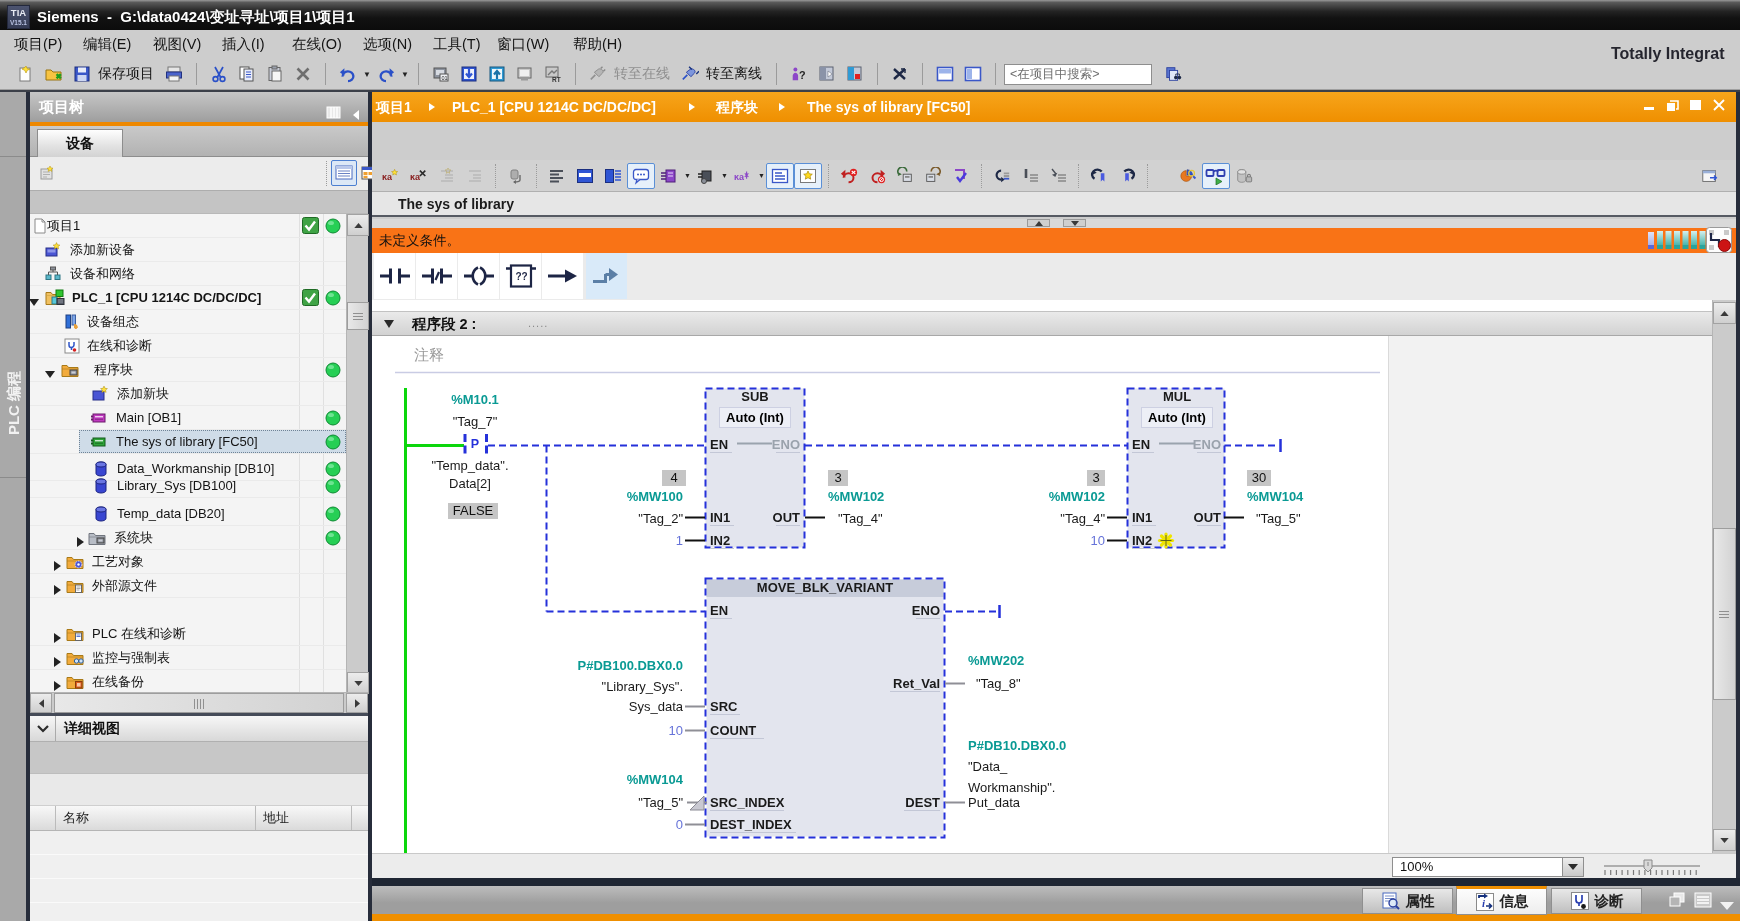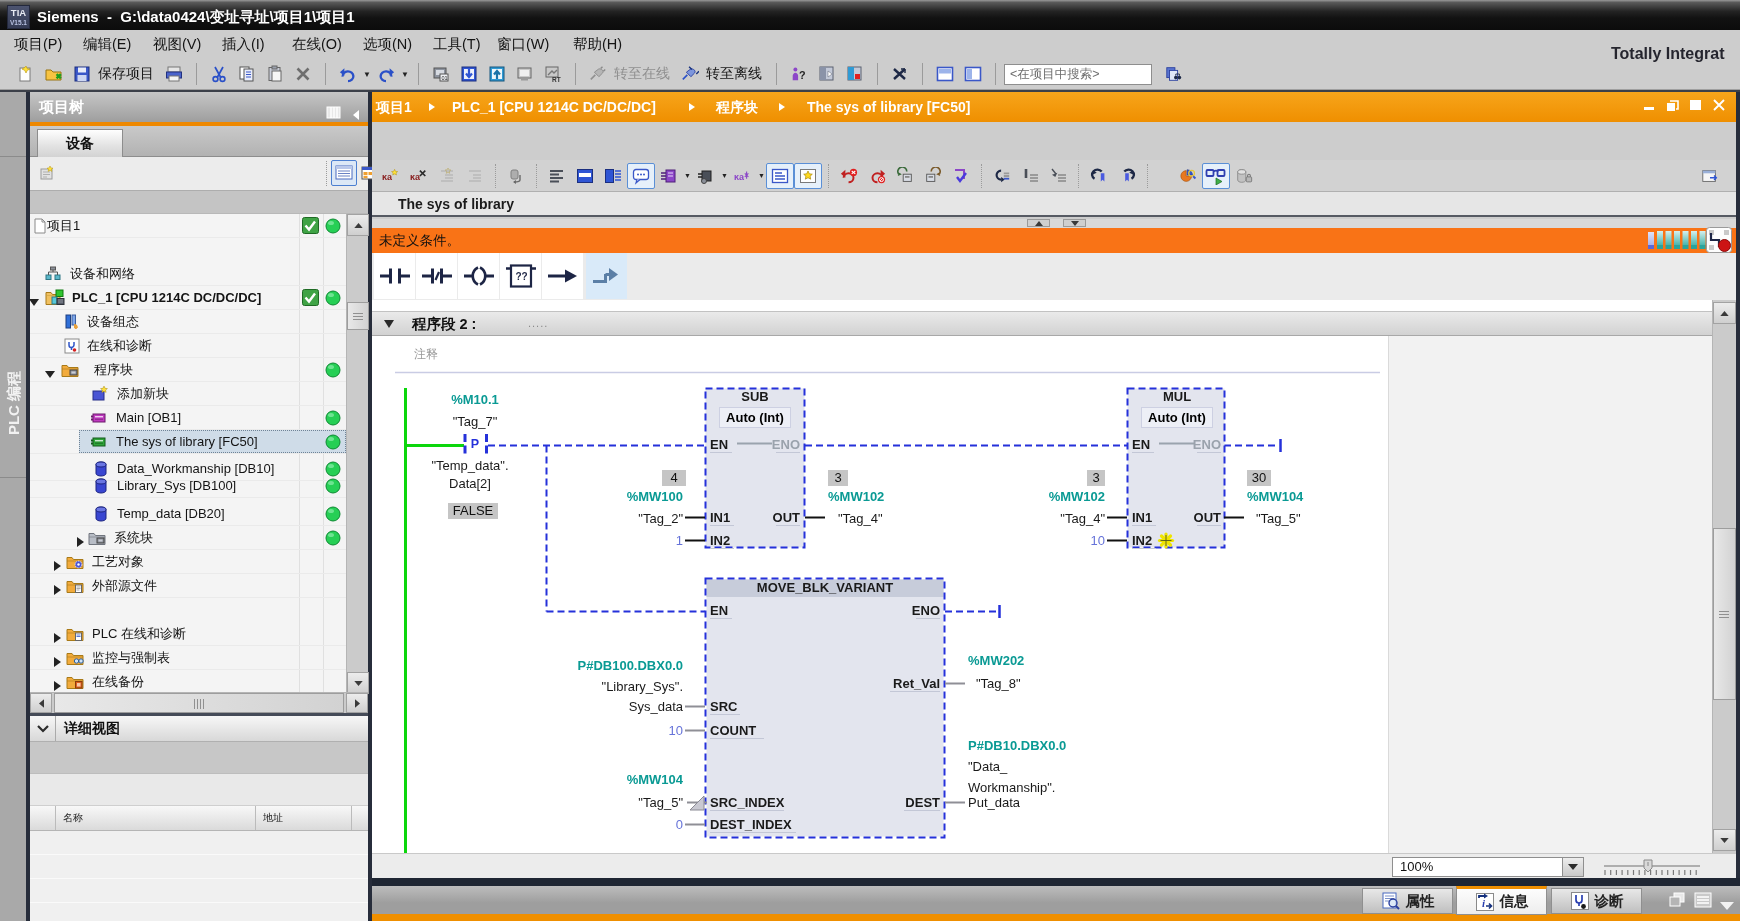--- a/index.html
+++ b/index.html
@@ -50,21 +50,21 @@
 .sthumb{position:absolute;left:0;width:22px;background:linear-gradient(90deg,#e8e8e8,#d2d2d2);border:1px solid #9d9d9d;}
 .grip{position:absolute;left:5px;width:10px;height:1px;background:#909090;}
 #hscroll{left:0;top:600px;width:338px;height:21px;background:#cbcbcb;border-top:1px solid #b5b5b5;}
 #detail-divider{left:0;top:621px;width:338px;height:3px;background:#454b58;}
 #detail-header{left:0;top:624px;width:338px;height:26px;background:linear-gradient(#f7f7f7,#d8d8d8);border-bottom:1px solid #b0b0b0;}
 #detail-header .chev{position:absolute;left:0;top:0;width:26px;height:25px;border-right:1px solid #aaa;display:flex;align-items:center;justify-content:center;}
 #detail-header .t{position:absolute;left:34px;top:0;height:25px;line-height:25px;font-weight:bold;font-size:14px;color:#111;}
 #detail-band1{left:0;top:650px;width:338px;height:32px;background:#c7c7c7;border-bottom:1px solid #bdbdbd;}
 #detail-band2{left:0;top:682px;width:338px;height:32px;background:#e9e9e9;border-bottom:1px solid #cfcfcf;}
 #detail-thead{left:0;top:714px;width:338px;height:25px;background:linear-gradient(#f8f8f8,#dadada);border-bottom:1px solid #b5b5b5;}
-#detail-thead .hc{position:absolute;top:0;height:24px;line-height:24px;font-size:10px;color:#222;padding-left:7px;border-right:1px solid #bbb;}
+#detail-thead .hc{position:absolute;top:0;height:24px;line-height:24px;font-size:13px;color:#222;padding-left:7px;border-right:1px solid #bbb;}
 #detail-rows{left:0;top:739px;width:338px;height:90px;background:#f0f0f0;}
 #detail-rows .dr{position:absolute;left:0;width:338px;height:24px;border-bottom:1px solid #fafafa;}
 
 #main{left:372px;top:92px;width:1364px;height:829px;background:#cdcdcd;}
 #breadcrumb{left:0;top:0;width:1364px;height:30px;background:linear-gradient(#f7a51b,#ef8f00);color:#fff;}
 #breadcrumb .bi{position:absolute;top:0;height:30px;line-height:30px;font-size:14px;font-weight:bold;white-space:nowrap;}
 #breadcrumb .arr{position:absolute;top:11px;width:0;height:0;border-left:6px solid #fff;border-top:4.5px solid transparent;border-bottom:4.5px solid transparent;}
 #winbtns{position:absolute;right:10px;top:0;height:30px;display:flex;align-items:center;gap:9px;}
 #ed-toolbar{left:0;top:68px;width:1364px;height:32px;background:#d2d2d2;border-bottom:1px solid #b0b0b0;display:flex;align-items:center;padding-left:5px;}
 #ed-toolbar .tbi{width:28px;height:26px;display:flex;align-items:center;justify-content:center;flex:0 0 auto;border:1px solid transparent;}
@@ -97,21 +97,21 @@
 .itab.on{background:linear-gradient(#fdfdfd,#ededed);border-top:3px solid #ef8f00;height:29px;top:0px;z-index:2;}
 #orange-bottom{left:0;top:822px;width:1368px;height:7px;background:#ef8f00;}
 
 #canvas .lt{position:absolute;font-size:13px;line-height:15px;white-space:nowrap;color:#1a1a1a;}
 #canvas .b{font-weight:bold;}
 #canvas .teal{color:#0a9a94;font-weight:bold;}
 #canvas .cblue{color:#6673d9;}
 #canvas .gray{color:#9aa2ac;}
 #canvas .ctr{transform:translateX(-50%);}
 #canvas .valbox{position:absolute;background:#c5c5c5;height:16px;line-height:16px;font-size:13px;color:#111;text-align:center;}
-#canvas .comment{color:#9a9a9a;font-size:12px;}
+#canvas .comment{color:#9a9a9a;font-size:15px;}
 </style>
 </head>
 <body>
 
 <div id="titlebar" class="abs">
  <div id="tia-logo" class="abs">
       <div class="l1">TIA</div>
       <div class="l2">V15.1</div>
     </div>
  <div id="title-text" class="abs">Siemens  -  G:\data0424\变址寻址\项目1\项目1</div>
@@ -361,20 +361,28 @@
           </svg></span>
    <span class="lbl" style="left:17px">项目1</span>
    <span class="tstat" style="left:272px"><svg class="ic " width="17" height="17" viewBox="0 0 17 17">
             <rect x="0.5" y="0.5" width="16" height="16" rx="2" fill="#3fa345" stroke="#1e6a24"></rect>
             <path d="M3.5 8.5l3.5 4 6-8" stroke="#fff" stroke-width="2.4" fill="none"></path>
           </svg></span>
    <span class="tstat" style="left:295px;top:4px"><svg class="ic " width="16" height="16" viewBox="0 0 16 16">
             <circle cx="8" cy="8" r="7" fill="#26cf55" stroke="#0e8a33"></circle>
             <ellipse cx="6" cy="5" rx="3" ry="2" fill="#7fe8a0" opacity=".8"></ellipse>
           </svg></span>
+  </div>
+  <div class="trow" style="top:24px">
+   <span class="tico" style="left:14px"><svg class="ic " width="18" height="18" viewBox="0 0 18 18">
+            <rect x="2" y="7" width="11" height="8" fill="#4a55d4" stroke="#272f88"></rect>
+            <rect x="3.5" y="8.5" width="8" height="3" fill="#8d96ea"></rect>
+            <path d="M12.5 1.6l1 2.2 2.4.3-1.8 1.5.5 2.3-2.1-1.2-2.1 1.2.5-2.3-1.8-1.5 2.4-.3z" fill="#ffe13a" stroke="#a8880a" stroke-width=".5"></path>
+          </svg></span>
+   <span class="lbl" style="left:40px">添加新设备</span>
   </div>
   <div class="trow" style="top:48px">
    <span class="tico" style="left:14px"><svg class="ic " width="18" height="18" viewBox="0 0 18 18">
             <rect x="2" y="10" width="5" height="4.5" fill="#5ab6c8" stroke="#2e7684"></rect>
             <rect x="11" y="10" width="5" height="4.5" fill="#5ab6c8" stroke="#2e7684"></rect>
             <path d="M4.5 10V7h9v3M9 7V4" stroke="#555" fill="none"></path>
             <rect x="6.5" y="2" width="5" height="3" fill="#8a8f98" stroke="#555"></rect>
           </svg></span>
    <span class="lbl" style="left:40px">设备和网络</span>
   </div>

